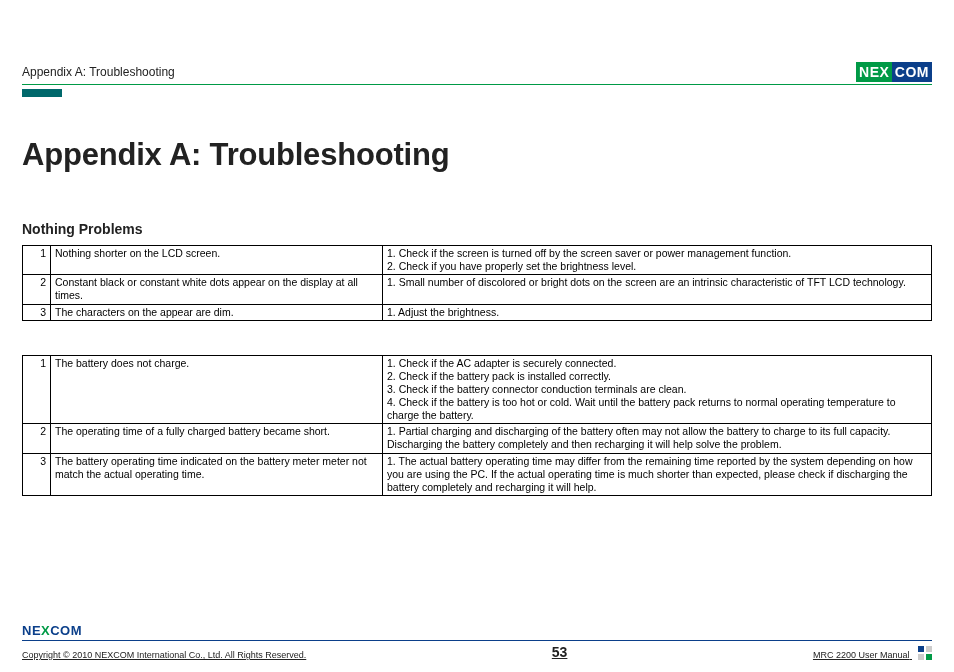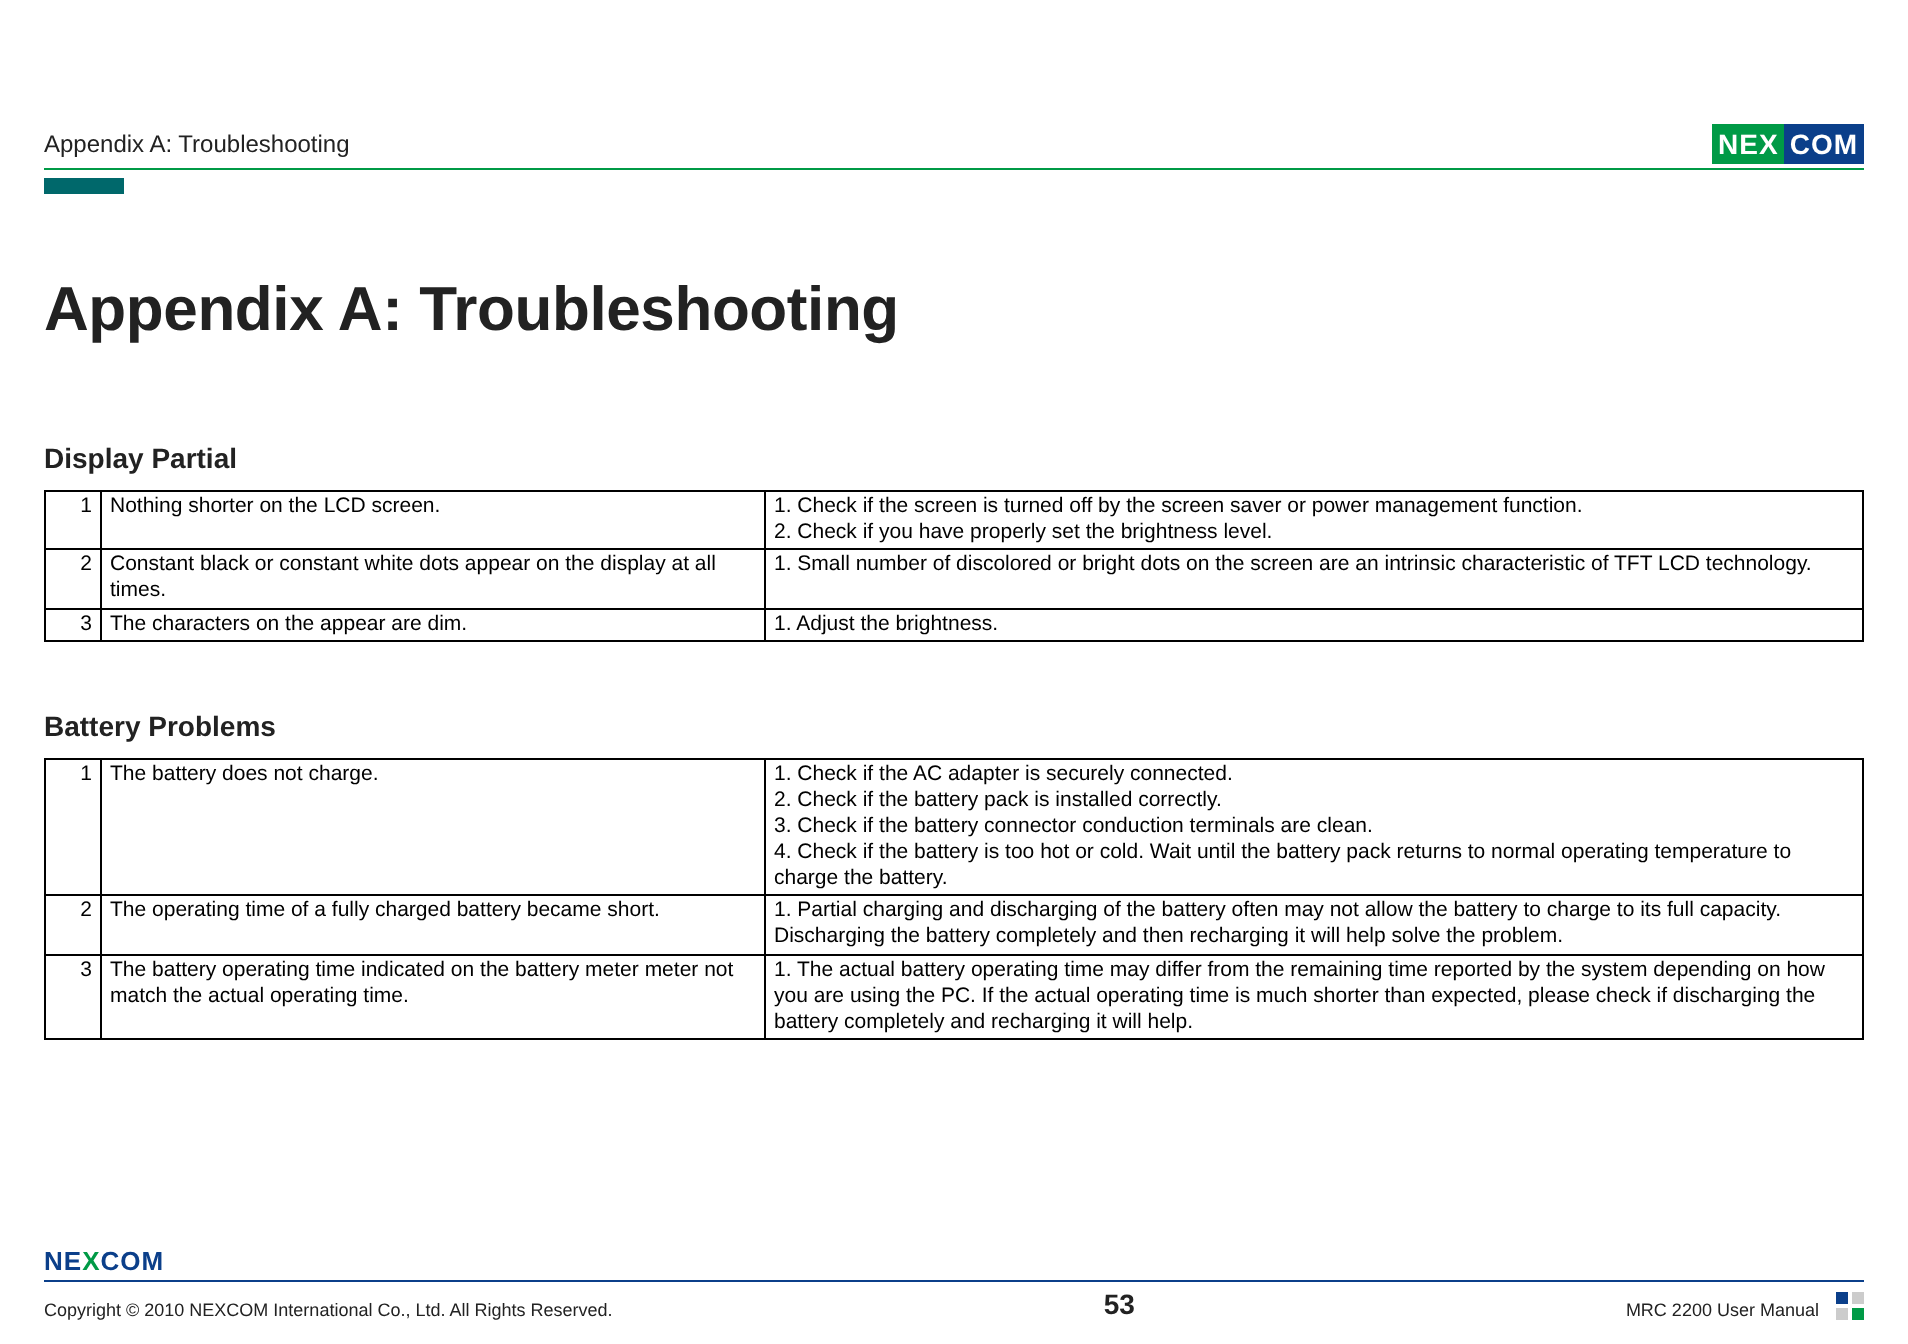--- a/index.html
+++ b/index.html
@@ -110,20 +110,21 @@
     height: 1px;
     background: #0b3f8a;
     margin-bottom: 3px;
   }
   .footer-row {
     display: flex;
     justify-content: space-between;
     align-items: flex-end;
     font-size: 9px;
     color: #222;
+    text-decoration: underline;
   }
   .footer-logo {
     display: flex;
     align-items: center;
     gap: 0;
     margin-bottom: 2px;
   }
   .footer-logo-text {
     font-weight: 800;
     font-size: 13px;
@@ -172,21 +173,21 @@
       <div class="logo-blue">
           <span class="logo-text">COM</span>
         </div>
     </div>
   </div>
   <div class="hr-top"></div>
   <div class="accent-bar"></div>
 
   <h1 class="title">Appendix A: Troubleshooting</h1>
 
-  <h2 class="section">Display Partial</h2>
+  <h2 class="section">Nothing Problems</h2>
   <table class="trouble">
     <colgroup>
         <col class="num">
         <col class="prob">
         <col class="sol">
       </colgroup>
     <tbody>
         <tr>
       <td class="num">1</td>
       <td>Nothing shorter on the LCD screen.</td>
@@ -198,21 +199,20 @@
       <td>1. Small number of discolored or bright dots on the screen are an intrinsic characteristic of TFT LCD technology.</td>
     </tr>
     <tr>
       <td class="num">3</td>
       <td>The characters on the appear are dim.</td>
       <td>1. Adjust the brightness.</td>
     </tr>
   </tbody>
     </table>
 
-  <h2 class="section">Battery Problems</h2>
   <table class="trouble">
     <colgroup>
         <col class="num">
         <col class="prob">
         <col class="sol">
       </colgroup>
     <tbody>
         <tr>
       <td class="num">1</td>
       <td>The battery does not charge.</td>

